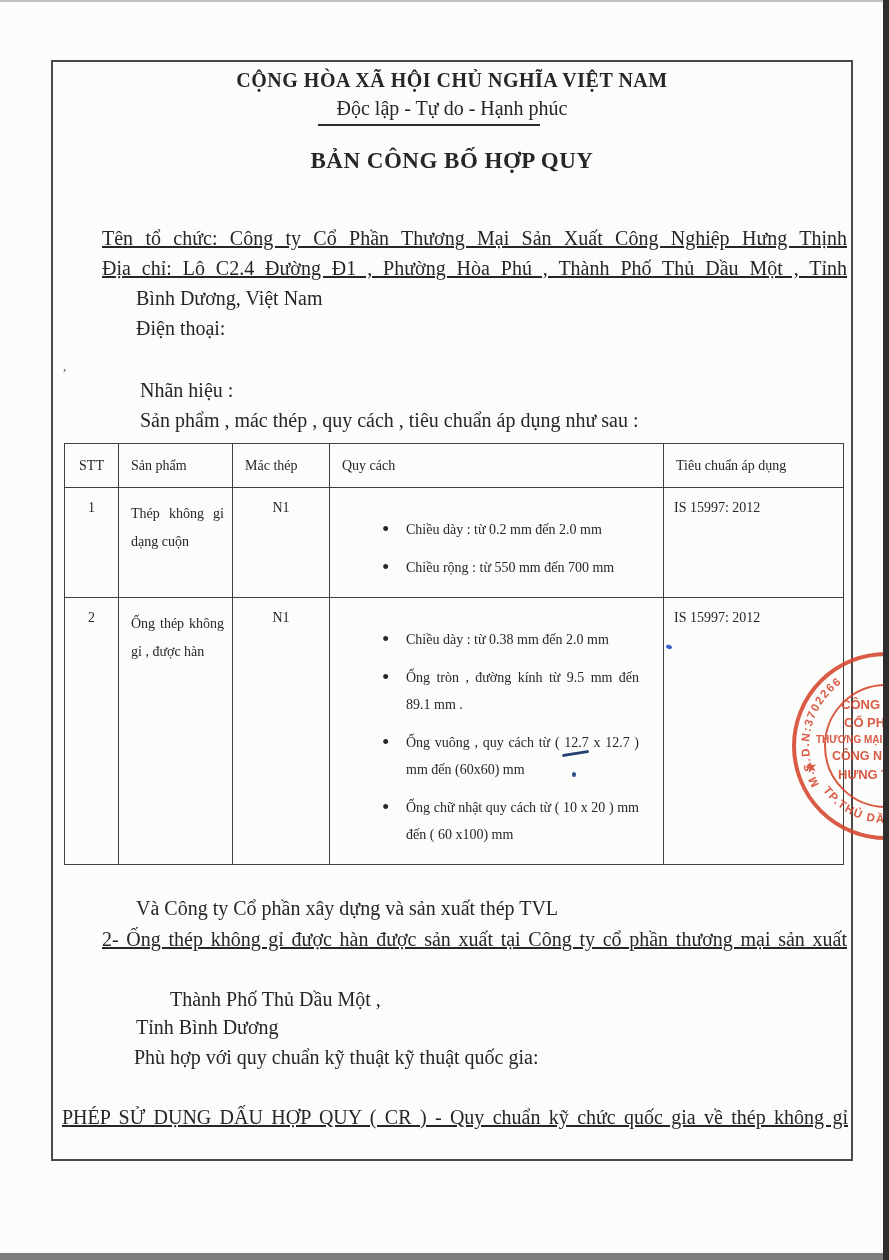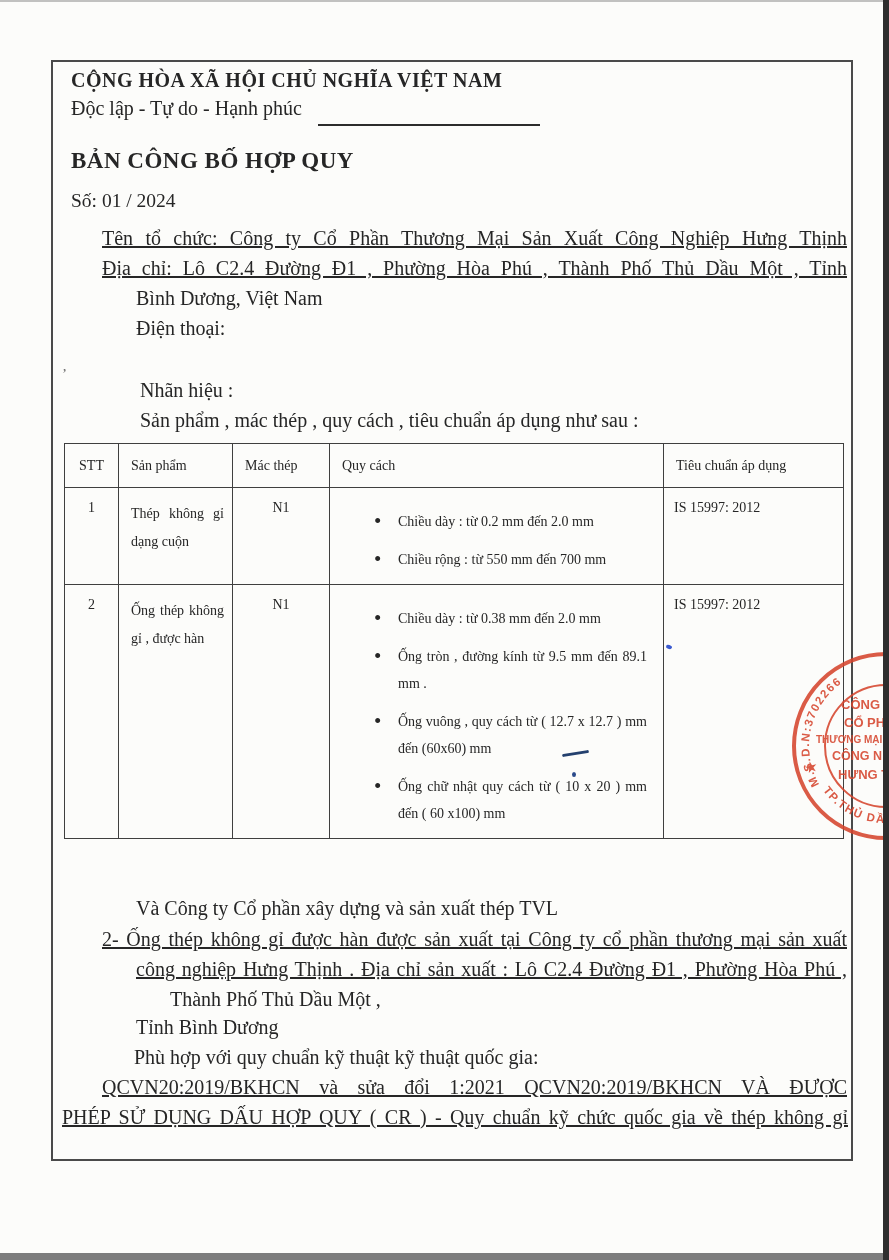--- a/index.html
+++ b/index.html
@@ -14,21 +14,21 @@
   
   .edge-top    { position: absolute; left: 0; top: 0; width: 889px; height: 2px; background: #b2b2b2; opacity: .8; }
   .edge-right  { position: absolute; left: 883px; top: 0; width: 6px; height: 1260px; background: #2e2e2e; z-index: 60; }
   .edge-bottom { position: absolute; left: 0; top: 1253px; width: 889px; height: 7px; background: #7d7d7d; z-index: 55; }
 
   .frame {
     position: absolute; left: 51px; top: 60px; width: 802px; height: 1101px;
     border: 2px solid #4a4a4a; background: transparent;
   }
 
-  .center-line { position: absolute; left: 51px; width: 802px; white-space: nowrap; margin-left: 20px; }
+  .center-line { position: absolute; left: 51px; width: 802px; text-align: center; white-space: nowrap; }
   .motto1 { top: 69px;  font-size: 20px;   font-weight: bold; letter-spacing: .5px; }
   .motto2 { top: 97px;  font-size: 20px; font-weight: normal; }
   .motto-underline { position: absolute; left: 318px; top: 124px; width: 222px; height: 2px; background: #2c2c2c; }
   .doc-title  { top: 148px; font-size: 23px; font-weight: bold; letter-spacing: .5px; }
   .doc-number { top: 190px; font-size: 19.5px; }
 
   .bline { position: absolute; left: 102px; font-size: 20px; white-space: nowrap; margin-left: 34px; }
   .jline { position: absolute; left: 102px; width: 745px; font-size: 20px;
            text-align: justify; text-align-last: justify; white-space: normal; text-decoration: underline; }
   .bold { font-weight: bold; }
@@ -41,21 +41,21 @@
   table.spec th, table.spec td { border: 1.5px solid #3f3f3f; font-weight: normal; vertical-align: top; }
   table.spec thead th { height: 44px; vertical-align: middle; text-align: left; padding: 0 4px 0 12px; }
   table.spec thead th.c-stt { text-align: center; padding: 0; }
   tr.r1 td { height: 93px; }
   tr.r2 td { height: 236px; }
   td.c-stt { text-align: center; padding-top: 12px; }
   td.c-sp  { padding: 12px 8px 0 12px; text-align: justify; text-align-last: left; line-height: 28px; }
   td.c-mt  { text-align: center; padding-top: 12px; }
   td.c-qc  { padding: 12px 8px 0 34px; }
   td.c-tc  { padding: 12px 6px 0 10px; }
-  ul.spec-list { margin: 8px; padding: 0; list-style: none; }
+  ul.spec-list { margin: 16px; padding: 0; list-style: none; }
   ul.spec-list li {
     position: relative; padding-left: 26px; margin: 0 0 11px 0;
     text-align: justify; text-align-last: left; line-height: 27px;
   }
   ul.spec-list li::before { content: "\2022"; position: absolute; left: 2px; top: 0; font-size: 21px; }
 
   
   .seal { position: absolute; left: 786px; top: 646px; width: 200px; height: 200px; z-index: 40; opacity: .88; }
   .seal text { font-family: "Liberation Sans", "DejaVu Sans", sans-serif; font-weight: bold; }
 
@@ -72,21 +72,20 @@
 
   <div class="edge-top"></div>
 
   <div class="frame"></div>
 
   <div class="center-line motto1">CỘNG HÒA XÃ HỘI CHỦ NGHĨA VIỆT NAM</div>
   <div class="center-line motto2">Độc lập - Tự do - Hạnh phúc</div>
   <div class="motto-underline"></div>
 
   <div class="center-line doc-title">BẢN CÔNG BỐ HỢP QUY</div>
-  <div class="center-line doc-number">Số: 01 / 2024</div>
 
   <div class="jline" style="top:227px">Tên tổ chức: Công ty Cổ Phần Thương Mại Sản Xuất Công Nghiệp Hưng Thịnh</div>
   <div class="jline" style="top:257px">Địa chỉ: Lô C2.4 Đường Đ1 , Phường Hòa Phú , Thành Phố Thủ Dầu Một , Tỉnh</div>
   <div class="bline" style="top:287px">Bình Dương, Việt Nam</div>
   <div class="bline" style="top:317px">Điện thoại:</div>
 
   <div class="bline" style="top:379px; left:106px">Nhãn hiệu :</div>
   <div class="bline" style="top:409px; left:106px">Sản phẩm , mác thép , quy cách , tiêu chuẩn áp dụng như sau :</div>
 
   <span class="ink-quote">’</span>
@@ -133,25 +132,23 @@
             <li>Ống chữ nhật quy cách từ ( 10 x 20 ) mm đến ( 60 x100) mm</li>
           </ul>
         </td>
         <td class="c-tc">IS 15997: 2012</td>
       </tr>
     </tbody>
   </table>
 
   <div class="bline" style="top:897px">Và Công ty Cổ phần xây dựng và sản xuất thép TVL</div>
   <div class="jline" style="top:928px">2- Ống thép không gỉ được hàn được sản xuất tại Công ty cổ phần thương mại sản xuất</div>
-  <div class="jline" style="top:958px; left:136px; width:711px">công nghiệp Hưng Thịnh . Địa chỉ sản xuất : Lô C2.4 Đường Đ1 , Phường Hòa Phú ,</div>
   <div class="bline" style="top:988px; left:136px">Thành Phố Thủ Dầu Một ,</div>
   <div class="bline" style="top:1016px">Tỉnh Bình Dương</div>
   <div class="bline" style="top:1046px; left:100px">Phù hợp với quy chuẩn kỹ thuật kỹ thuật quốc gia:</div>
-  <div class="jline" style="top:1076px">QCVN20:2019/BKHCN và sửa đổi 1:2021 QCVN20:2019/BKHCN VÀ ĐƯỢC</div>
   <div class="jline" style="top:1106px; left:62px; width:786px">PHÉP SỬ DỤNG DẤU HỢP QUY ( CR ) - Quy chuẩn kỹ chức quốc gia về thép không gỉ</div>
 
   <svg class="seal" viewBox="0 0 200 200">
     <defs>
       <path id="arcTop" d="M 33.3 138.5 A 77 77 0 0 1 154.4 45.6"></path>
       <path id="arcBottom" d="M 36.9 144.2 A 77 77 0 0 0 163.1 144.2"></path>
     </defs>
     <circle cx="100" cy="100" r="92" fill="none" stroke="#d6452e" stroke-width="4"></circle>
     <circle cx="100" cy="100" r="61" fill="none" stroke="#d6452e" stroke-width="2"></circle>
     <text font-size="11.5" fill="#d6452e" letter-spacing="1.5">

